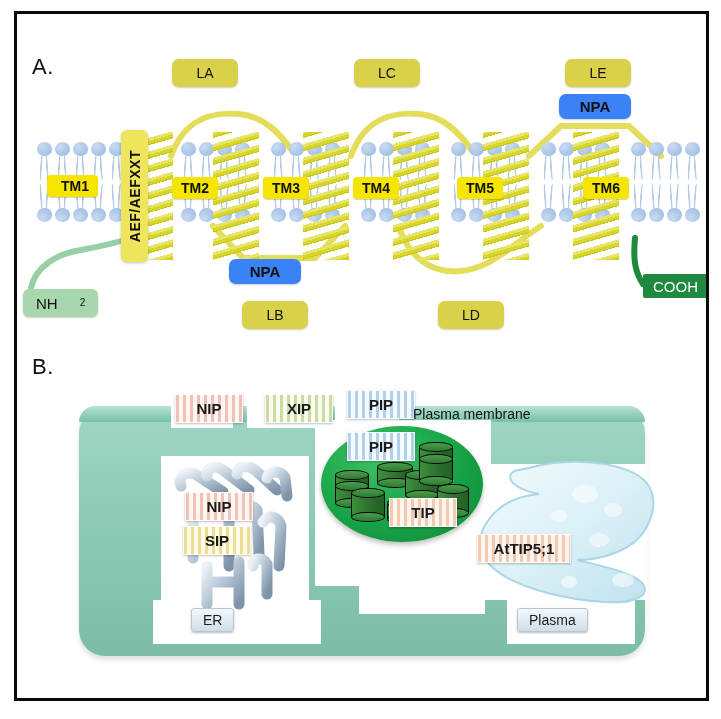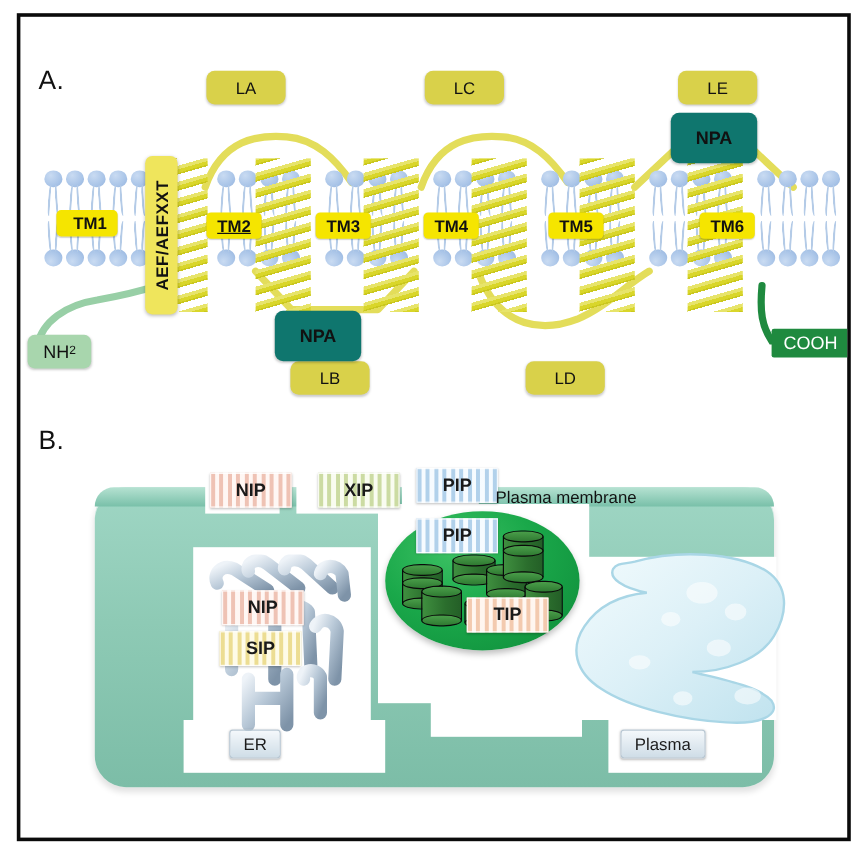--- a/index.html
+++ b/index.html
@@ -106,22 +106,22 @@
     box-shadow:0 1px 1px rgba(0,0,0,.18);
   }
   .loop-label{
     height:28px;min-width:66px;padding:0 12px;
     background:#d9d14a;
     border-radius:7px;
     font-size:14px;
     box-shadow:0 1px 2px rgba(0,0,0,.2);
   }
   .npa-label{
-    height:42px;min-width:72px;padding:0 12px;
-    background:#0f766e;
+    height:25px;min-width:72px;padding:0 12px;
+    background:#3b82f6;
     border-radius:7px;
     font-size:15px;font-weight:700;
     box-shadow:0 1px 2px rgba(0,0,0,.2);
   }
   .motif-label{
     width:27px;height:132px;
     background:#efe55c;
     border-radius:6px;
     box-shadow:0 1px 3px rgba(0,0,0,.25);
   }
@@ -554,37 +554,37 @@
     <div class="helix" style="left:286px;top:118px;height:128px;"></div>
     <div class="helix" style="left:376px;top:118px;height:128px;"></div>
     <div class="helix" style="left:466px;top:118px;height:128px;"></div>
     <div class="helix" style="left:556px;top:118px;height:128px;"></div>
 
     <div class="chip motif-label" style="left:104px;top:116px;">
       <span>AEF/AEFXXT</span>
     </div>
 
     <div class="chip tm-label" style="left:30px;top:161px;padding-left:14px;">TM1</div>
-    <div class="chip tm-label" style="left:155px;top:163px;text-decoration:underline;">TM2</div>
+    <div class="chip tm-label" style="left:155px;top:163px;">TM2</div>
     <div class="chip tm-label" style="left:246px;top:163px;">TM3</div>
     <div class="chip tm-label" style="left:336px;top:163px;">TM4</div>
     <div class="chip tm-label" style="left:440px;top:163px;">TM5</div>
     <div class="chip tm-label" style="left:566px;top:163px;">TM6</div>
 
     <div class="chip loop-label" style="left:155px;top:45px;">LA</div>
     <div class="chip loop-label" style="left:337px;top:45px;">LC</div>
     <div class="chip loop-label" style="left:548px;top:45px;">LE</div>
 
     <div class="chip loop-label" style="left:225px;top:287px;">LB</div>
     <div class="chip loop-label" style="left:421px;top:287px;">LD</div>
 
     <div class="chip npa-label" style="left:212px;top:245px;">NPA</div>
     <div class="chip npa-label" style="left:542px;top:80px;">NPA</div>
 
-    <div class="chip nterm-label" style="left:6px;top:265px;">
+    <div class="chip nterm-label" style="left:6px;top:275px;gap:22px;">
       <span>NH</span>
         <sub>2</sub>
     </div>
     <div class="chip cterm-label" style="left:626px;top:260px;">COOH</div>
   </div>
 
   <div id="panelB">
 
     <div class="panel-letter" style="left:15px;top:8px;">B.</div>
 
@@ -696,17 +696,18 @@
     <div class="aqp pip" style="left:330px;top:44px;">PIP</div>
 
     <div class="pm-text" style="left:396px;top:60px;">Plasma membrane</div>
 
     <div class="aqp nip" style="left:168px;top:146px;">NIP</div>
     <div class="aqp sip" style="left:166px;top:180px;">SIP</div>
 
     <div class="aqp pip" style="left:330px;top:86px;">PIP</div>
     <div class="aqp tip" style="left:372px;top:152px;">TIP</div>
 
+    <div class="aqp tip" style="left:460px;top:188px;min-width:72px;">AtTIP5;1</div>
 
     <div class="chip organelle-name name-er" style="left:174px;top:262px;">ER</div>
     <div class="chip organelle-name name-vac" style="left:500px;top:262px;">Plasma</div>
   </div>
 </div>
 
 </body></html>

